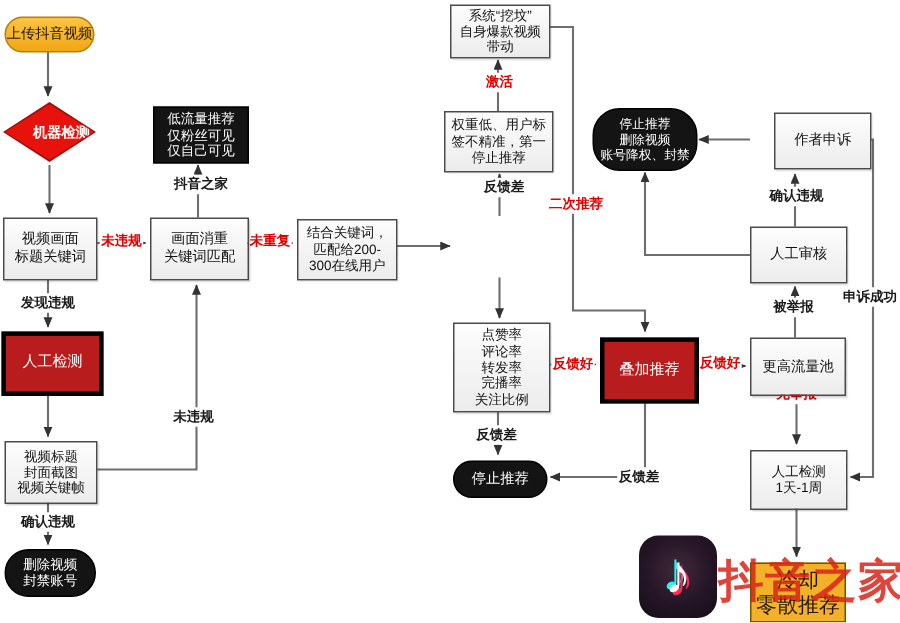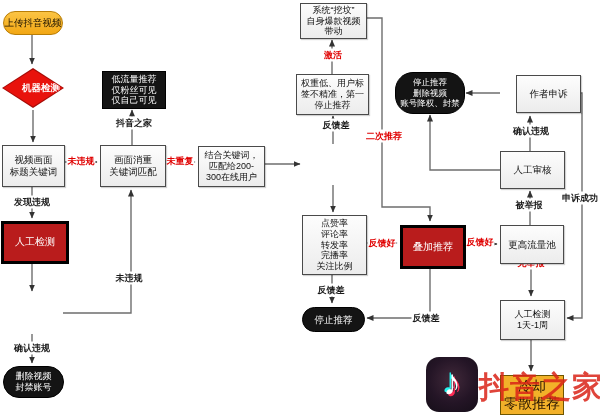--- a/index.html
+++ b/index.html
@@ -85,20 +85,23 @@
     <div class="din">
         <span style="font-size:9.5px;">机器检测</span>
       </div>
   </div>
 
   <div class="node wbox" style="left:2px;top:145px;width:61px;height:40px;font-size:9.5px;">视频画面
 标题关键词</div>
 
   <div class="node rbox" style="left:1px;top:221px;width:62px;height:37px;font-size:10px;">人工检测</div>
 
+  <div class="node wbox" style="left:3px;top:294px;width:60px;height:40px;font-size:9px;">视频标题
+封面截图
+视频关键帧</div>
 
   <div class="node bpill" style="left:3px;top:366px;width:59px;height:30px;font-size:9px;">删除视频
 封禁账号</div>
 
   <div class="node bbox" style="left:102px;top:71px;width:62px;height:36px;font-size:9px;">低流量推荐
 仅粉丝可见
 仅自己可见</div>
 
   <div class="node wbox" style="left:100px;top:145px;width:64px;height:40px;font-size:9.5px;">画面消重
 关键词匹配</div>

